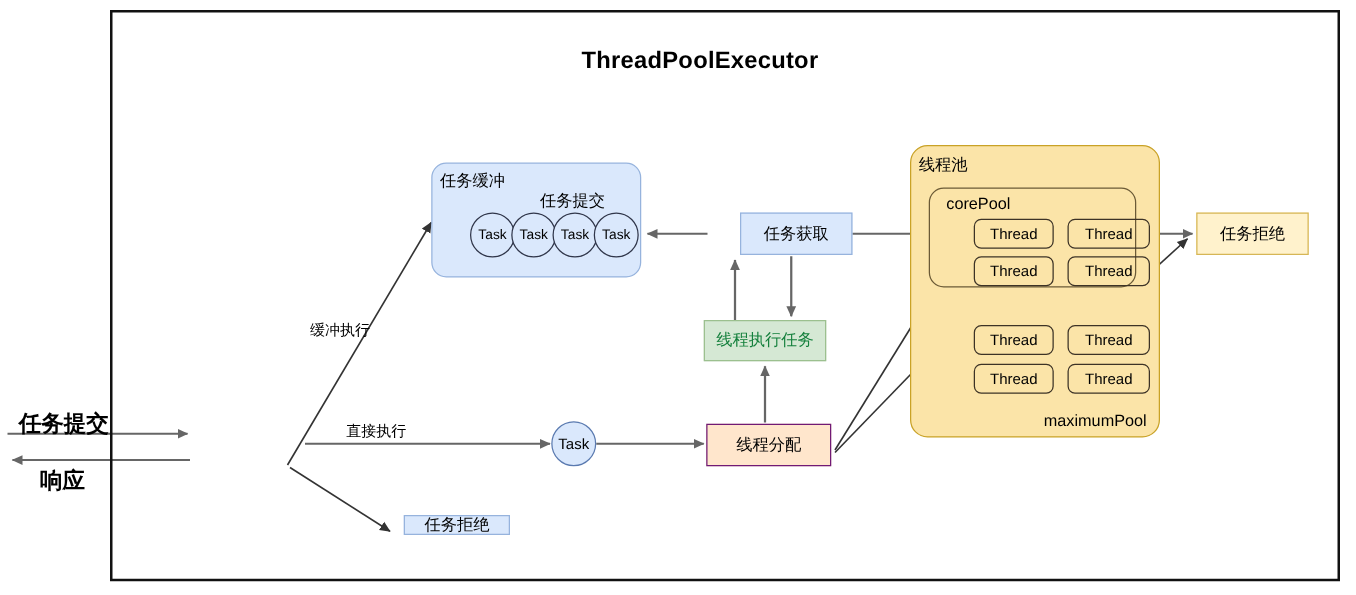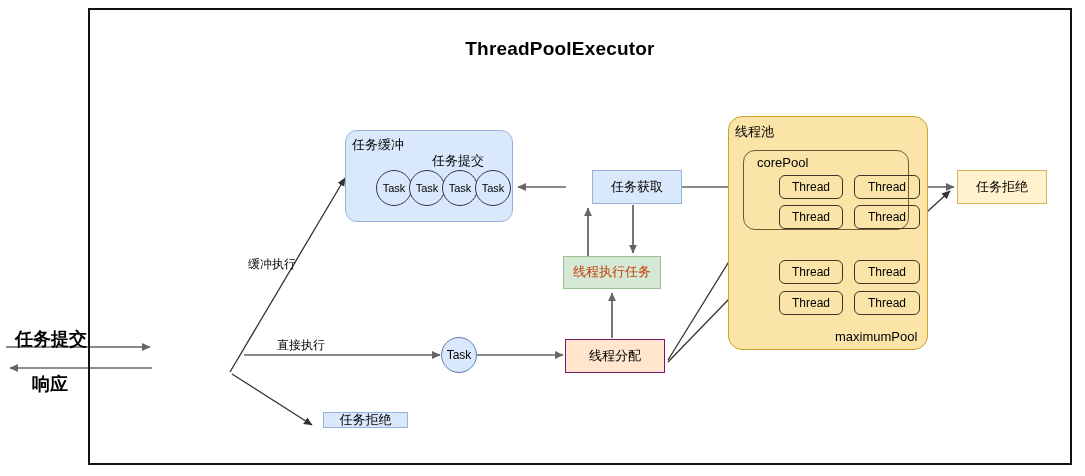--- a/index.html
+++ b/index.html
@@ -56,21 +56,21 @@
   .blue-container {
     background: #dae8fc;
     border: 1px solid #96b3dd;
     border-radius: 12px;
   }
   
   .green-box {
     background: #d5e8d4;
     border: 1px solid #9cc08f;
     font-size: 13px;
-    color: #c2410c;
+    color: #15803d;
   }
   
   .orange-box {
     background: #ffe6cc;
     border: 1px solid #701a75;
     font-size: 13px;
     color: #000000;
   }
   .yellow-box {
     background: #fff2cc;

